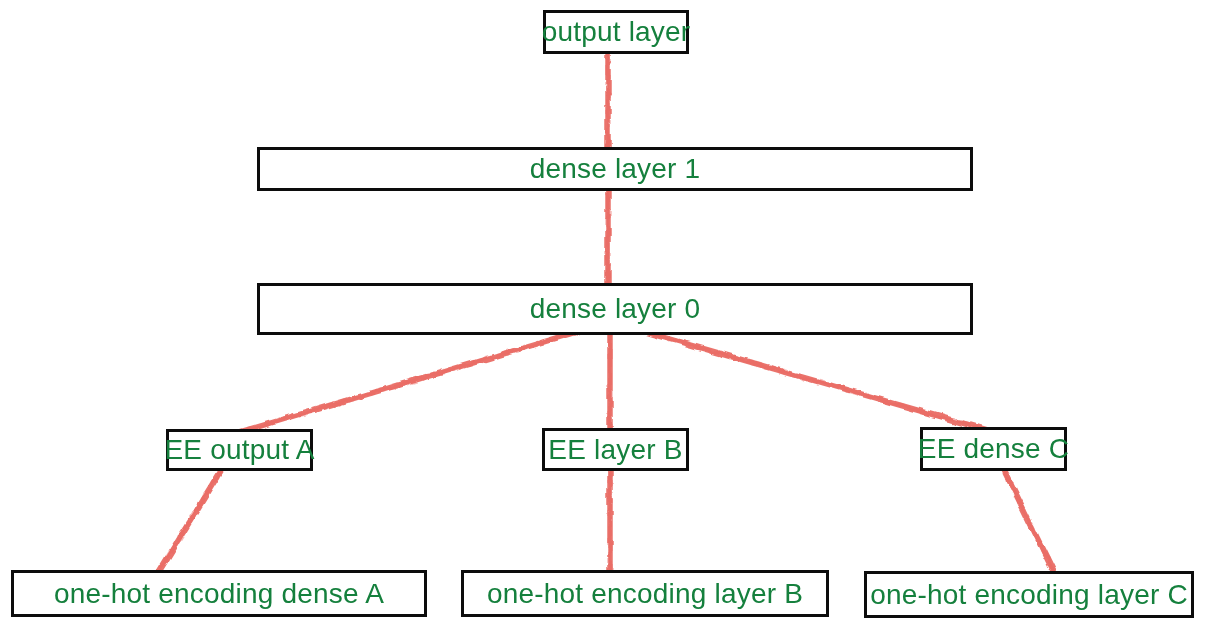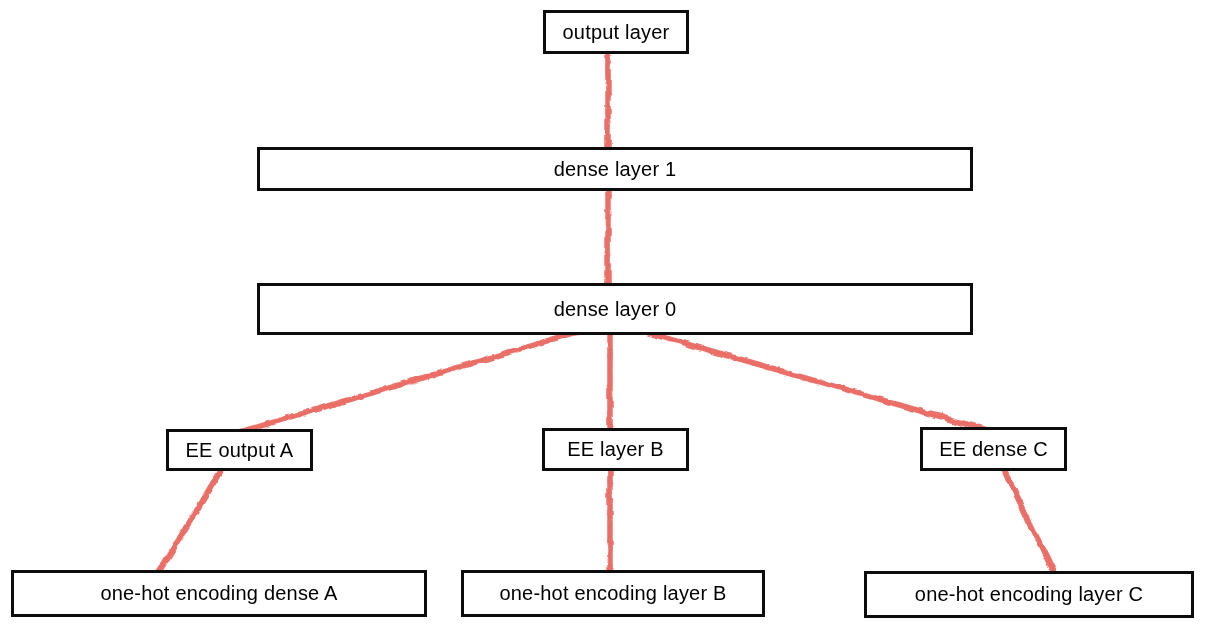--- a/index.html
+++ b/index.html
@@ -23,34 +23,34 @@
     height: 624px;
   }
   .node {
     position: absolute;
     box-sizing: border-box;
     background: #ffffff;
     border: 3px solid #0c0c0c;
     display: flex;
     align-items: center;
     justify-content: center;
-    font-size: 20px;
-    color: #000000;
+    font-size: 28px;
+    color: #15803d;
     letter-spacing: 0.2px;
     white-space: nowrap;
   }
   
   .n-output  { left: 543px; top: 10px;  width: 146px; height: 44px; }
   .n-dense1  { left: 257px; top: 147px; width: 716px; height: 44px; }
   .n-dense0  { left: 257px; top: 283px; width: 716px; height: 52px; }
   .n-eea     { left: 166px; top: 429px; width: 147px; height: 42px; }
   .n-eeb     { left: 542px; top: 428px; width: 147px; height: 43px; }
   .n-eec     { left: 920px; top: 427px; width: 147px; height: 44px; }
   .n-oha     { left: 11px;  top: 570px; width: 416px; height: 47px; }
-  .n-ohb     { left: 461px; top: 570px; width: 304px; height: 47px; }
+  .n-ohb     { left: 461px; top: 570px; width: 368px; height: 47px; }
   .n-ohc     { left: 864px; top: 571px; width: 330px; height: 47px; }
 </style>
 </head>
 <body>
 
 <div class="stage">
 
   <svg class="edges-svg" viewBox="0 0 1206 624" xmlns="http://www.w3.org/2000/svg">
     <defs>
       <filter id="rough" x="-5%" y="-5%" width="110%" height="110%">

